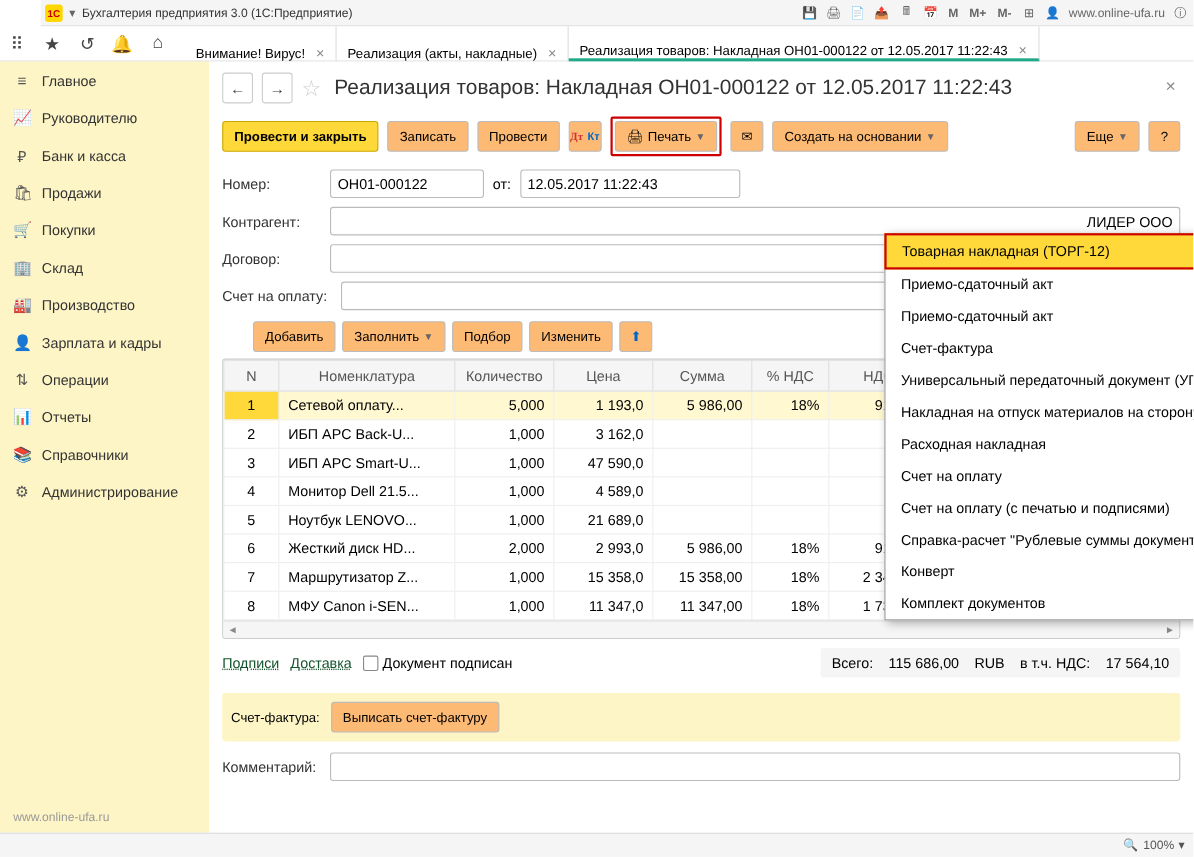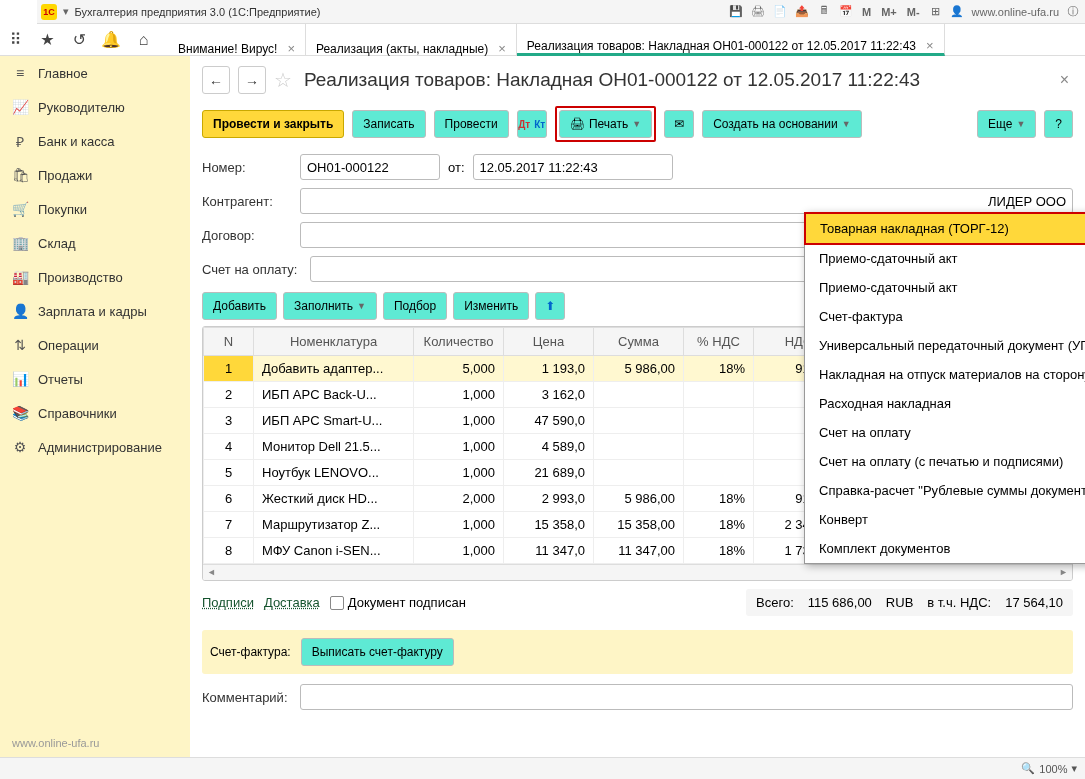--- a/index.html
+++ b/index.html
@@ -35,37 +35,37 @@
 
 
 .pagehead { display: flex; align-items: center; padding: 10px 12px 4px; gap: 8px; }
 .navbtn { width: 28px; height: 28px; border: 1px solid #ccc; border-radius: 3px; background: #fff; display: flex; align-items: center; justify-content: center; cursor: pointer; color: #333; font-size:14px;}
 .star { font-size: 20px; color: #ccc; }
 .pagetitle { font-size: 19px; color: #333; margin-left:4px;}
 .pagehead .closex { margin-left: auto; font-size: 16px; color: #888; cursor:pointer; padding-right:4px;}
 
 
 .toolbar { display: flex; align-items: center; padding: 8px 12px; gap: 8px; flex-wrap: wrap; }
-.btn { height: 28px; padding: 0 10px; border: 1px solid #bbb; border-radius: 3px; background: #5eead4; display: inline-flex; align-items: center; gap: 4px; cursor: pointer; font-size: 12px; }
+.btn { height: 28px; padding: 0 10px; border: 1px solid #bbb; border-radius: 3px; background: #fdba74; display: inline-flex; align-items: center; gap: 4px; cursor: pointer; font-size: 12px; }
 .btn.primary { background: #ffd83a; border-color: #c9a800; font-weight: bold; }
 .btn.icon-only { width: 30px; padding: 0; justify-content: center; }
 .btn .caret { font-size: 9px; color: #666; }
 .print-highlight { border: 2px solid #c00; padding: 2px; border-radius: 2px; display:inline-flex;}
 .toolbar .push-right { margin-left: auto; }
 
 
 .formrow { display: flex; align-items: center; padding: 4px 12px; gap: 8px; font-size: 13px; }
 .formrow .lbl { width: 90px; color: #333; }
 .input { height: 26px; border: 1px solid #bbb; border-radius: 3px; padding: 0 6px; background: #fff; display: flex; align-items: center; font-size: 13px; }
 .input.sm { width: 140px; }
 .input.md { width: 200px; }
 .input.lg { flex: 1; justify-content: flex-end; }
 
 
-.tbltoolbar { display: flex; align-items: flex-start; padding: 6px 12px; gap: 6px; }
+.tbltoolbar { display: flex; align-items: flex-start; padding: 6px 12px; gap: 6px; margin-left: 28px; }
 
 
 .tblwrap { margin: 0 12px; border: 1px solid #ccc; border-radius: 3px; overflow: hidden; }
 table { width: 100%; border-collapse: collapse; font-size: 13px; }
 th { background: #f5f5f5; border: 1px solid #ddd; padding: 6px 8px; font-weight: normal; text-align: center; color: #555; }
 td { border: 1px solid #eee; padding: 5px 8px; }
 td.num { text-align: center; }
 td.r { text-align: right; }
 tr.sel td { background: #fff8d0; }
 tr.sel td:first-child { background: #ffd83a; }
@@ -197,21 +197,21 @@
       <span class="star">☆</span>
       <span class="pagetitle">Реализация товаров: Накладная ОН01-000122 от 12.05.2017 11:22:43</span>
       <span class="closex">×</span>
     </div>
 
     <div class="toolbar">
       <button class="btn primary">Провести и закрыть</button>
       <button class="btn">Записать</button>
       <button class="btn">Провести</button>
       <button class="btn icon-only">
-          <span style="color:#c33;font-size:10px;font-weight:bold;">Дт</span>
+          <span style="color:#c33;font-size:10px;font-weight:bold;font-family:Liberation Serif, serif;">Дт</span>
           <span style="color:#06c;font-size:10px;font-weight:bold;">Кт</span>
         </button>
       <span class="print-highlight">
         <button class="btn">
             <span>🖨</span>
             <span>Печать</span>
             <span class="caret">▼</span>
           </button>
       </span>
       <button class="btn icon-only">✉</button>
@@ -276,21 +276,21 @@
           <th style="width:90px">Цена</th>
           <th style="width:90px">Сумма</th>
           <th style="width:70px">% НДС</th>
           <th style="width:90px">НДС</th>
           <th>Всего</th>
         </tr>
           </thead>
         <tbody id="tbody">
             <tr class="sel">
               <td class="num">1</td>
-              <td>Добавить адаптер...</td>
+              <td>Сетевой оплату...</td>
               <td class="r">5,000</td>
               <td class="r">1 193,0</td>
               <td class="r">5 986,00</td>
               <td class="r">18%</td>
               <td class="r">913,12</td>
               <td class="r">5 986,00</td>
             </tr>
             <tr>
               <td class="num">2</td>
               <td>ИБП APC Back-U...</td>

